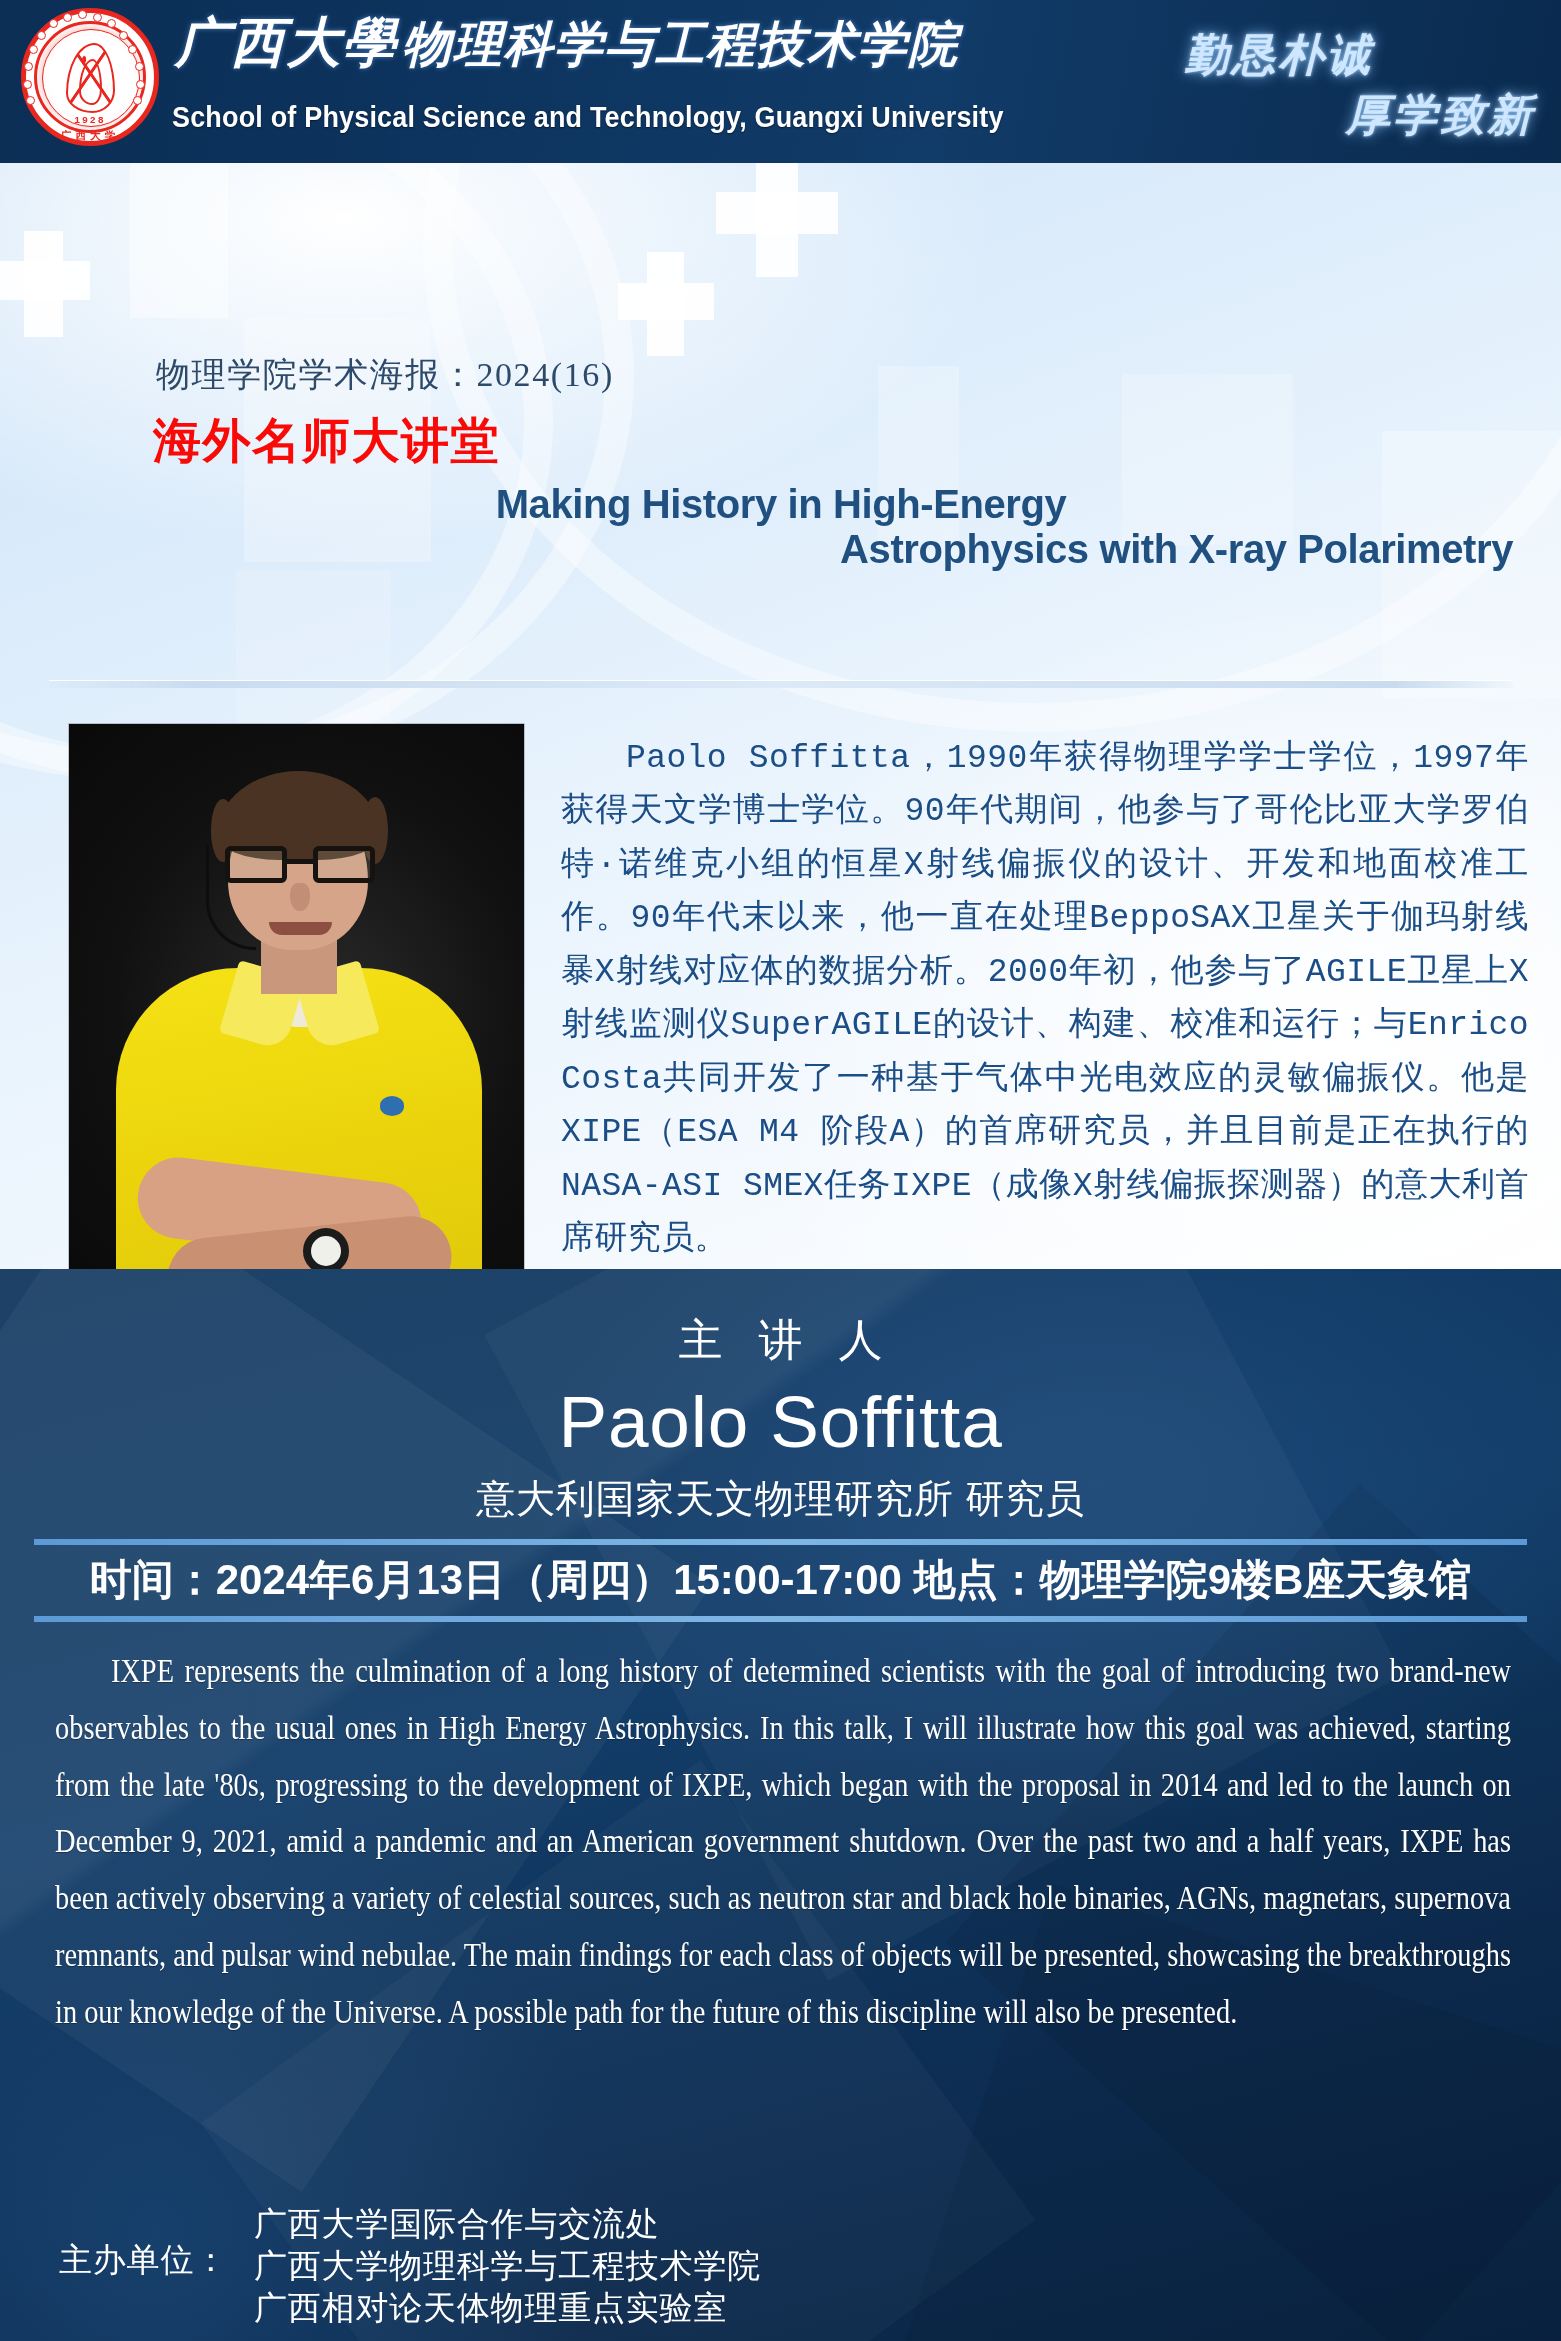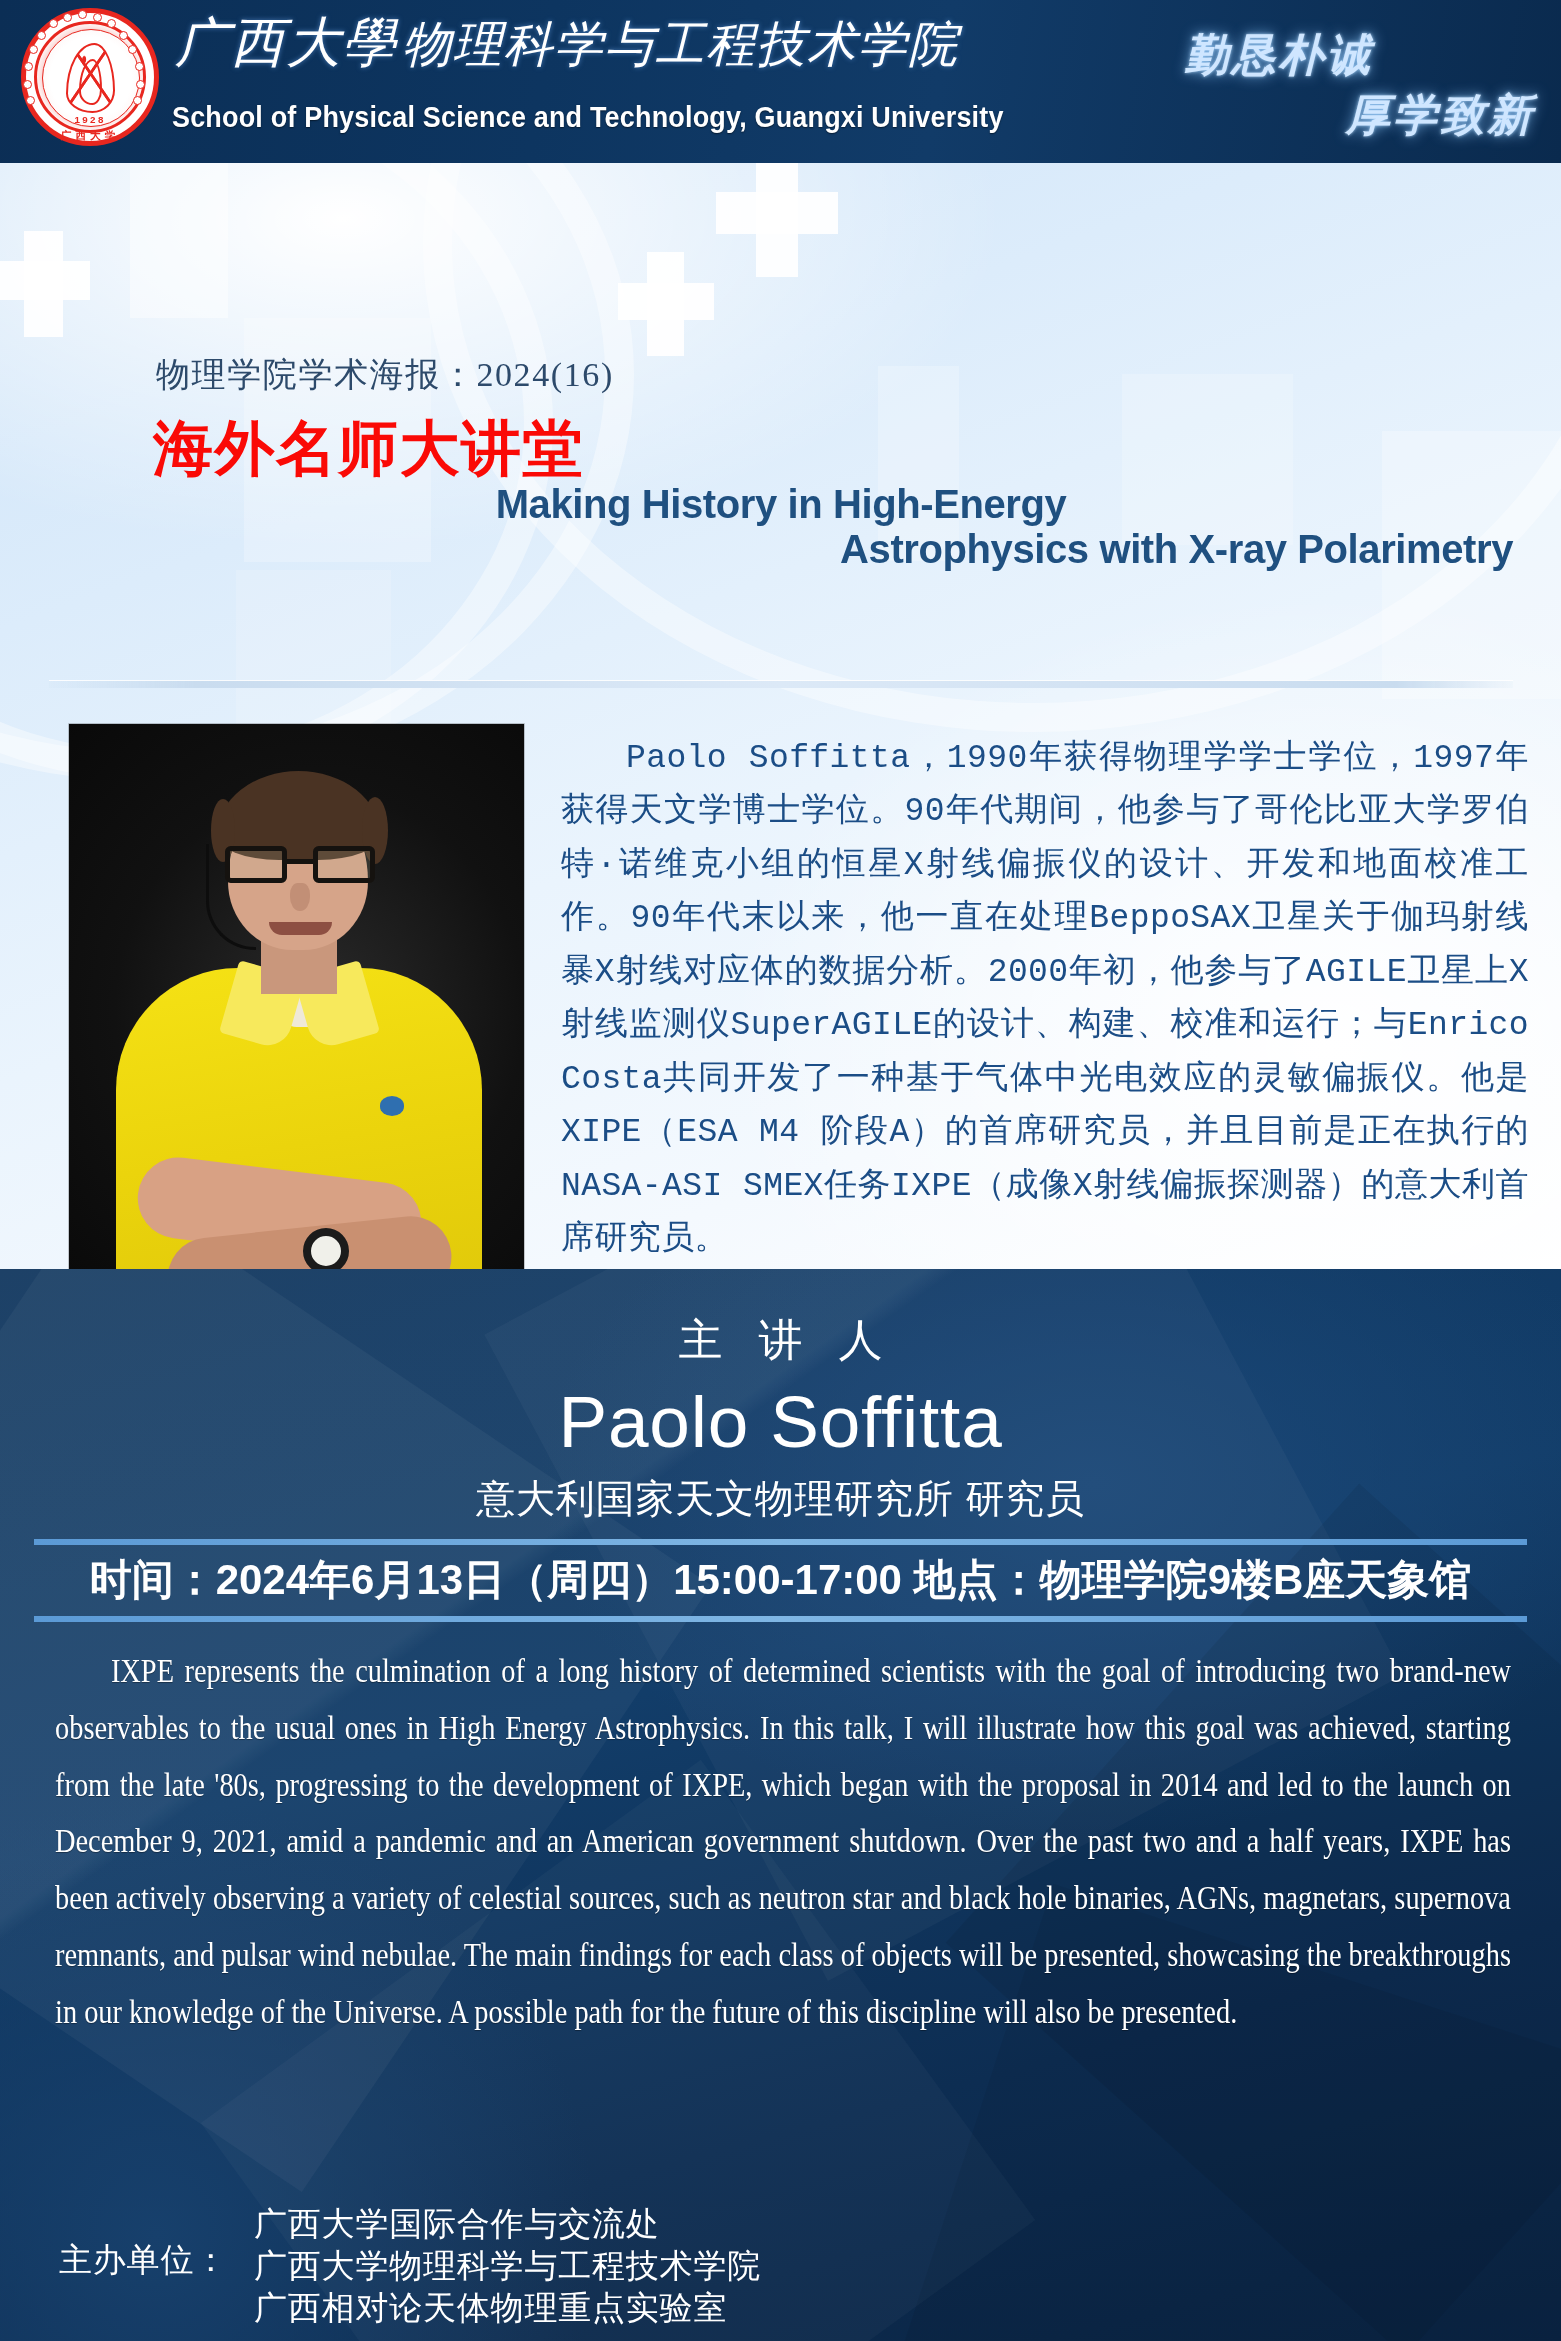--- a/index.html
+++ b/index.html
@@ -53,21 +53,21 @@
   }
   .seal .petals{ position:absolute; left:6.5px; top:6.5px; width:138px; height:138px; }
   .seal .petals i{
     position:absolute; width:9px; height:9px; border:1.6px solid #e8271f;
     border-radius:50%; background:#fff;
   }
 
   .banner-cn{
     position:absolute; left:175px; top:6.5px;
     font-family:"Liberation Serif", serif;
-    font-size:49px; font-weight:normal; color:#ffffff;
+    font-size:49px; font-weight:bold; color:#ffffff;
     font-style:italic; letter-spacing:1.6px;
     text-shadow:0 0 4.9px rgba(120,180,255,.55);
     white-space:nowrap;
   }
   .banner-cn .brush{ font-size:54px; margin-right:4.9px; }
   .banner-en{
     position:absolute; left:172px; top:101px;
     font-size:29px; font-weight:bold; color:#ffffff;
     letter-spacing:0.2px; white-space:nowrap;
     transform:scaleX(.93); transform-origin:left center;
@@ -104,21 +104,21 @@
 
   
   .posternum{
     position:absolute; left:156px; top:189px;
     font-family:"Liberation Serif", serif;
     font-size:34px; color:#2d4a6b; letter-spacing:1.6px; white-space:nowrap;
   }
   .redhead{
     position:absolute; left:153px; top:246px;
     font-family:Liberation Serif, serif;
-    font-size:60px; font-weight:bold; color:#fa0a06;
+    font-size:48px; font-weight:bold; color:#fa0a06;
     letter-spacing:1.6px; white-space:nowrap;
   }
   .maintitle{
     position:absolute; left:49px; top:319px; width:1464px;
     text-align:center; color:#1f5080;
     font-size:40px; line-height:1.12; font-weight:700;
     letter-spacing:-0.4px;
   }
   .maintitle .l2{ display:block;text-align:right; }
 

